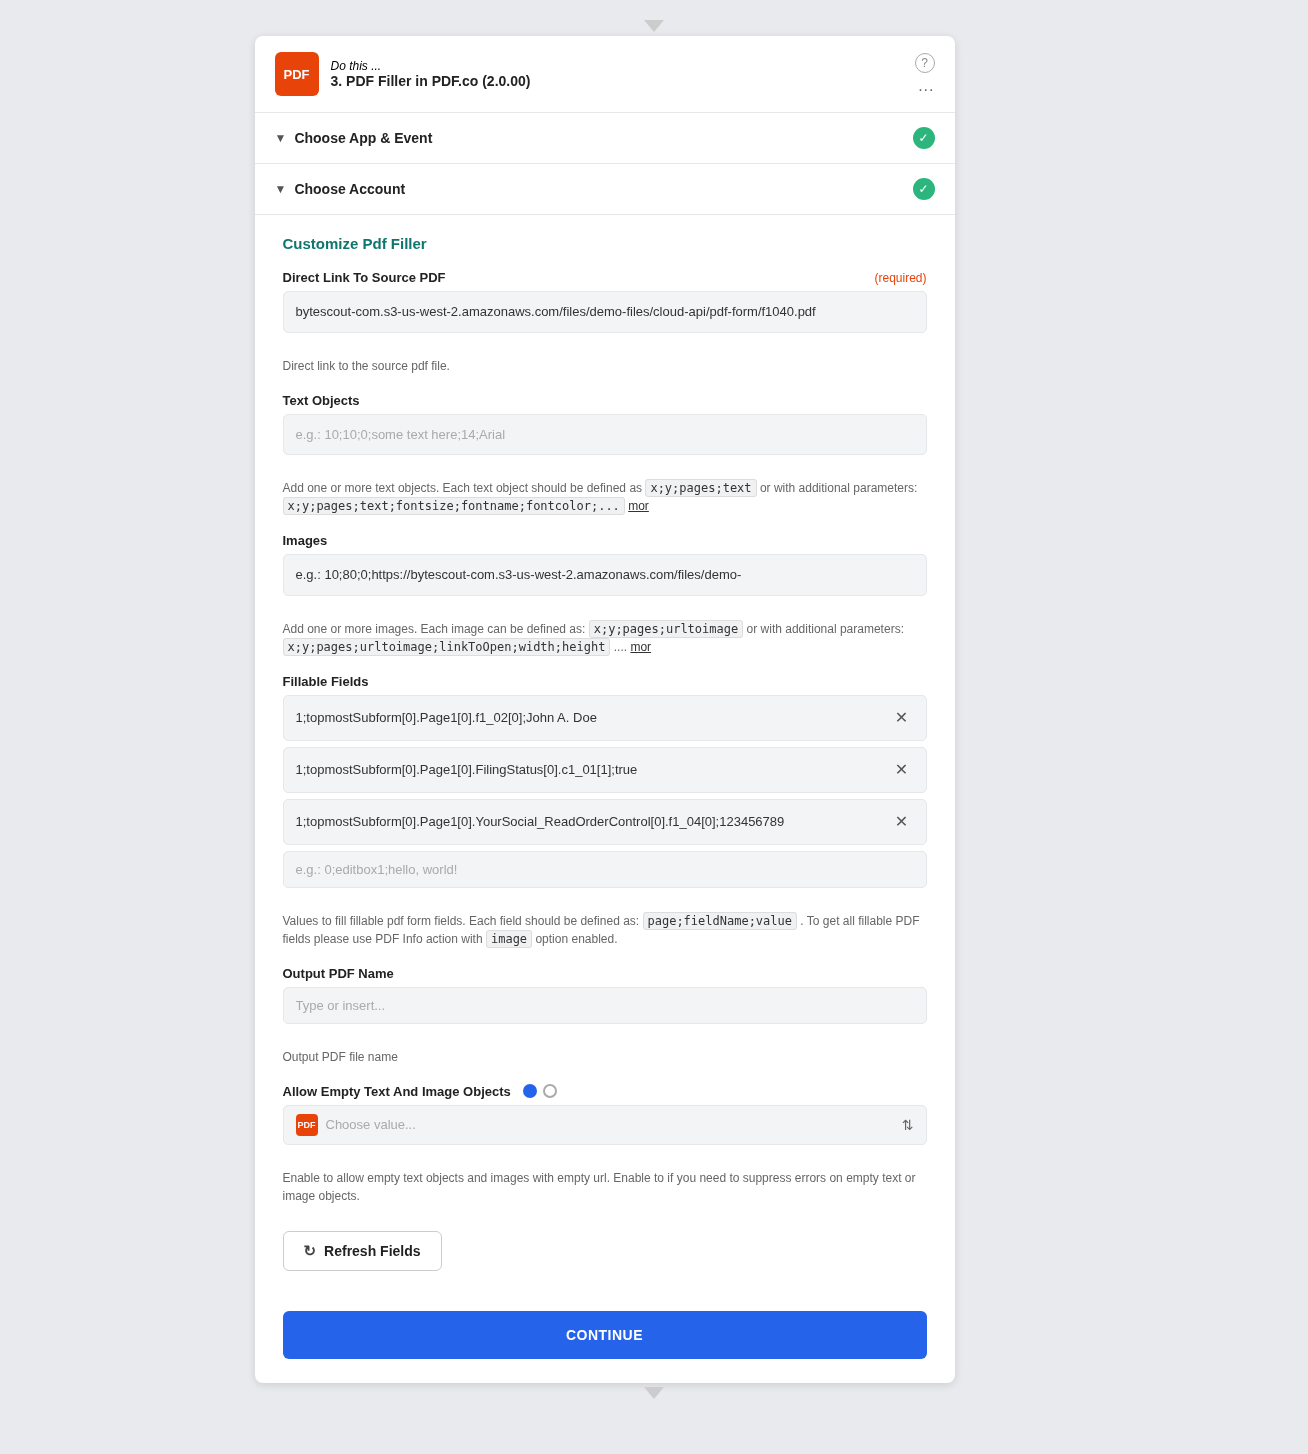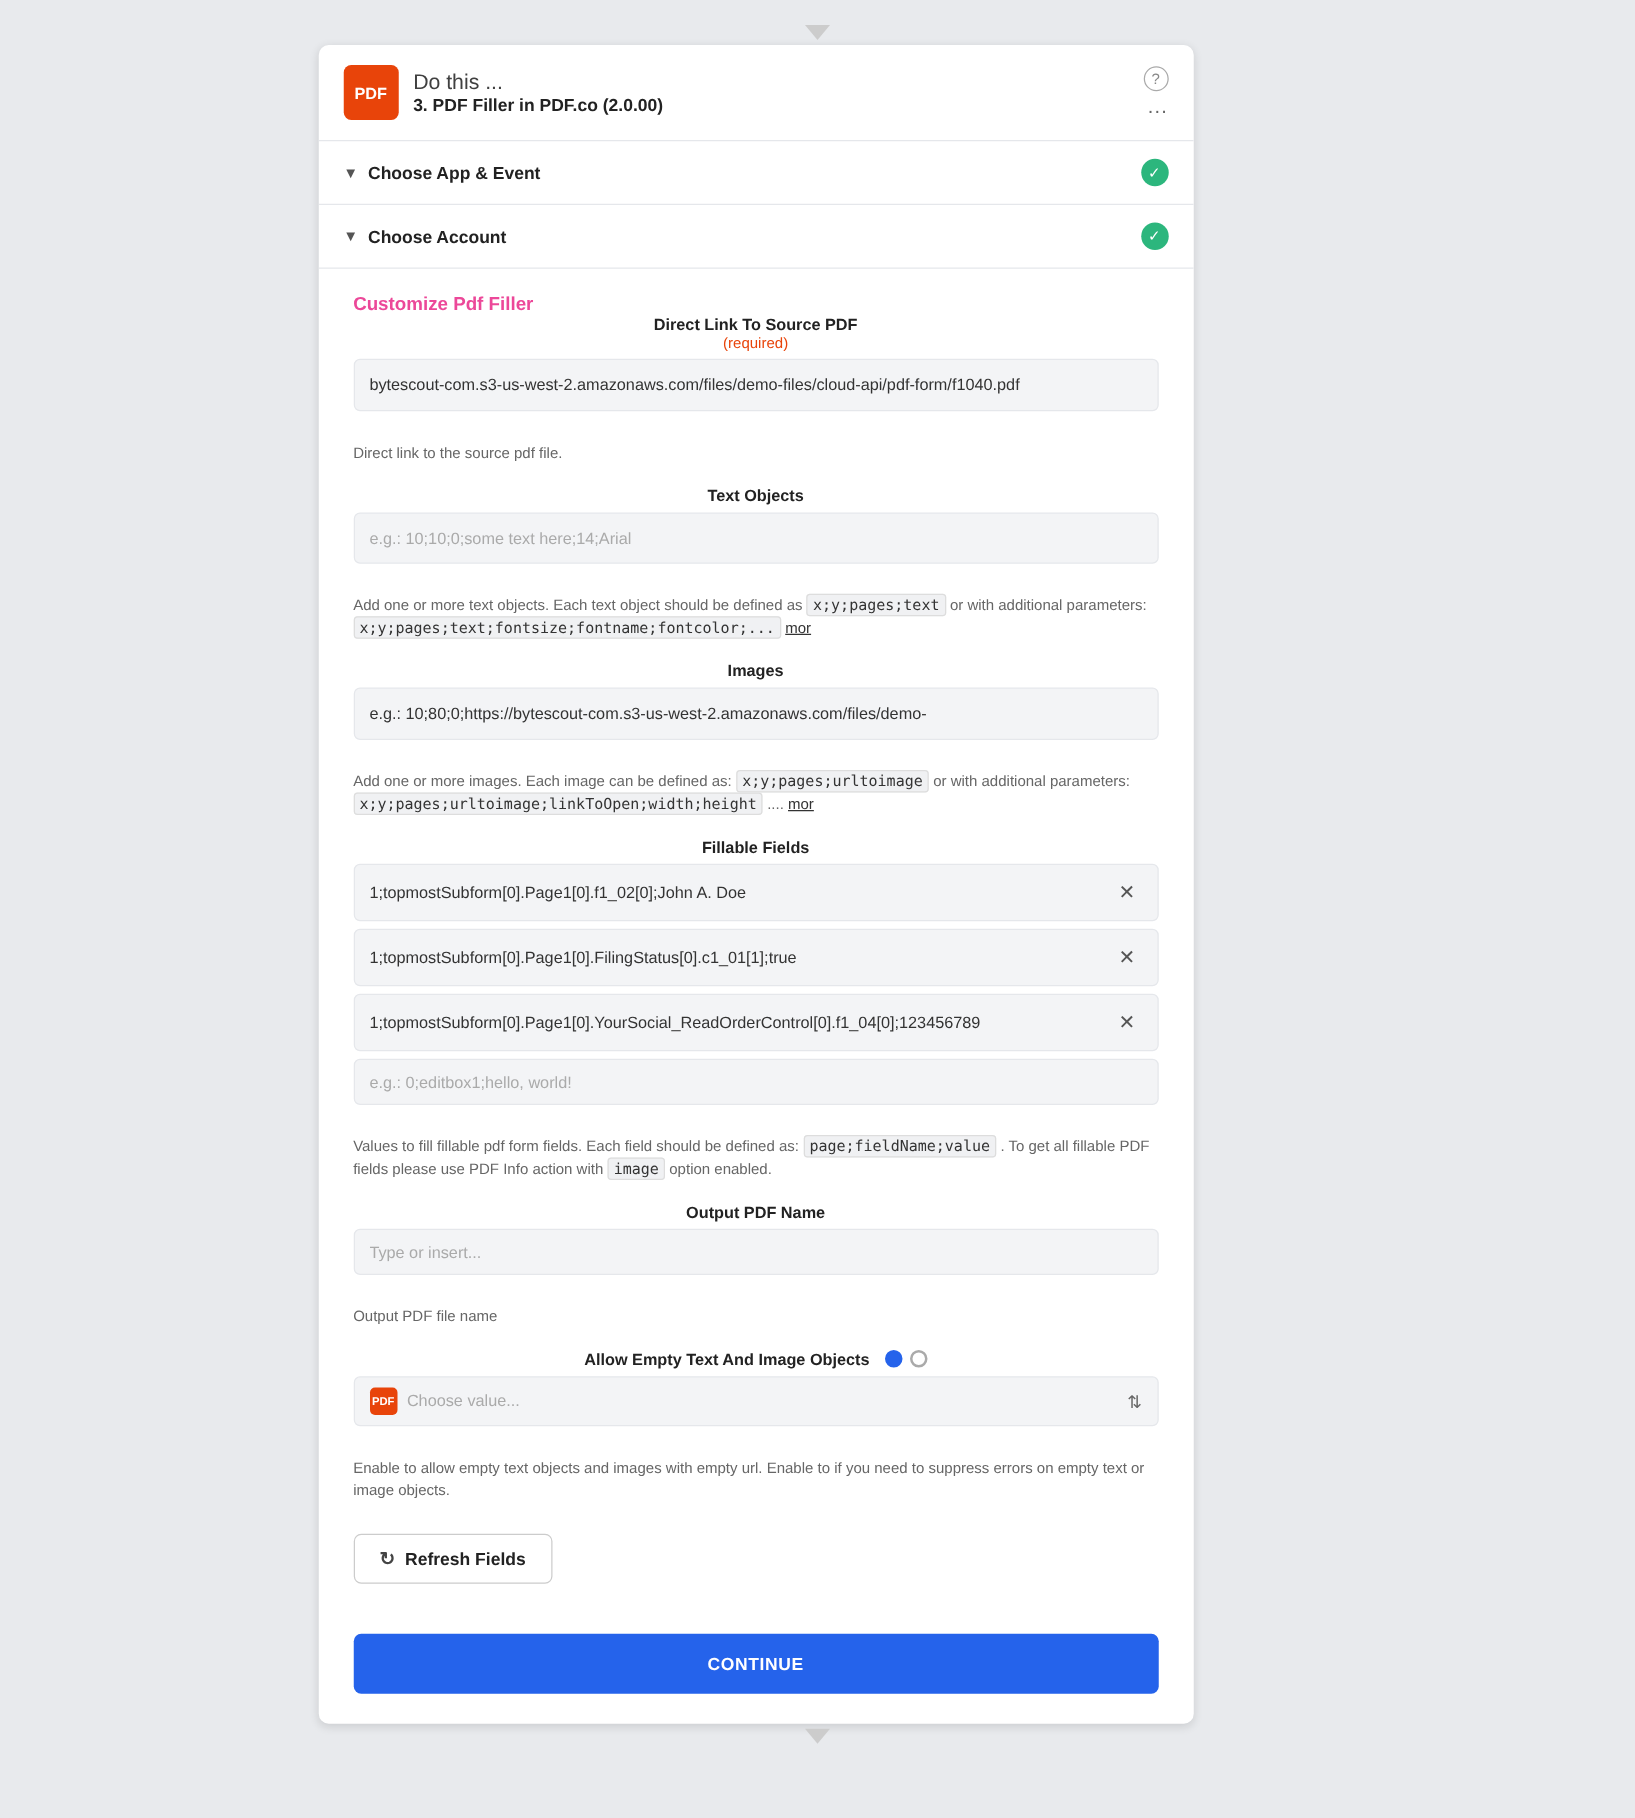--- a/index.html
+++ b/index.html
@@ -38,22 +38,23 @@
       color: white;
       font-weight: bold;
       font-size: 13px;
       margin-right: 12px;
       flex-shrink: 0;
     }
     .app-header-text {
       flex: 1;
     }
     .do-this {
-      color: #404040;
-      font-size: 17px;
+      color: #000000;
+      font-size: 12px;
+      font-style: italic;
     }
     .app-title {
       font-weight: 600;
       font-size: 14px;
       color: #222;
     }
     .header-actions {
       display: flex;
       flex-direction: column;
       align-items: flex-end;
@@ -111,31 +112,31 @@
       color: white;
       font-size: 12px;
     }
     
     .customize-section {
       padding: 20px 28px 24px;
     }
     .customize-title {
       font-weight: 700;
       font-size: 15px;
-      color: #ec4899;
+      color: #0f766e;
+      margin-bottom: 18px;
     }
     .field-group {
       margin-bottom: 18px;
     }
     .field-label-row {
       display: flex;
       justify-content: space-between;
       align-items: center;
       margin-bottom: 6px;
-      flex-direction: column;
     }
     .field-label {
       font-weight: 600;
       font-size: 13px;
       color: #222;
     }
     .required-badge {
       color: #e8440a;
       font-size: 12px;
       font-weight: 500;

